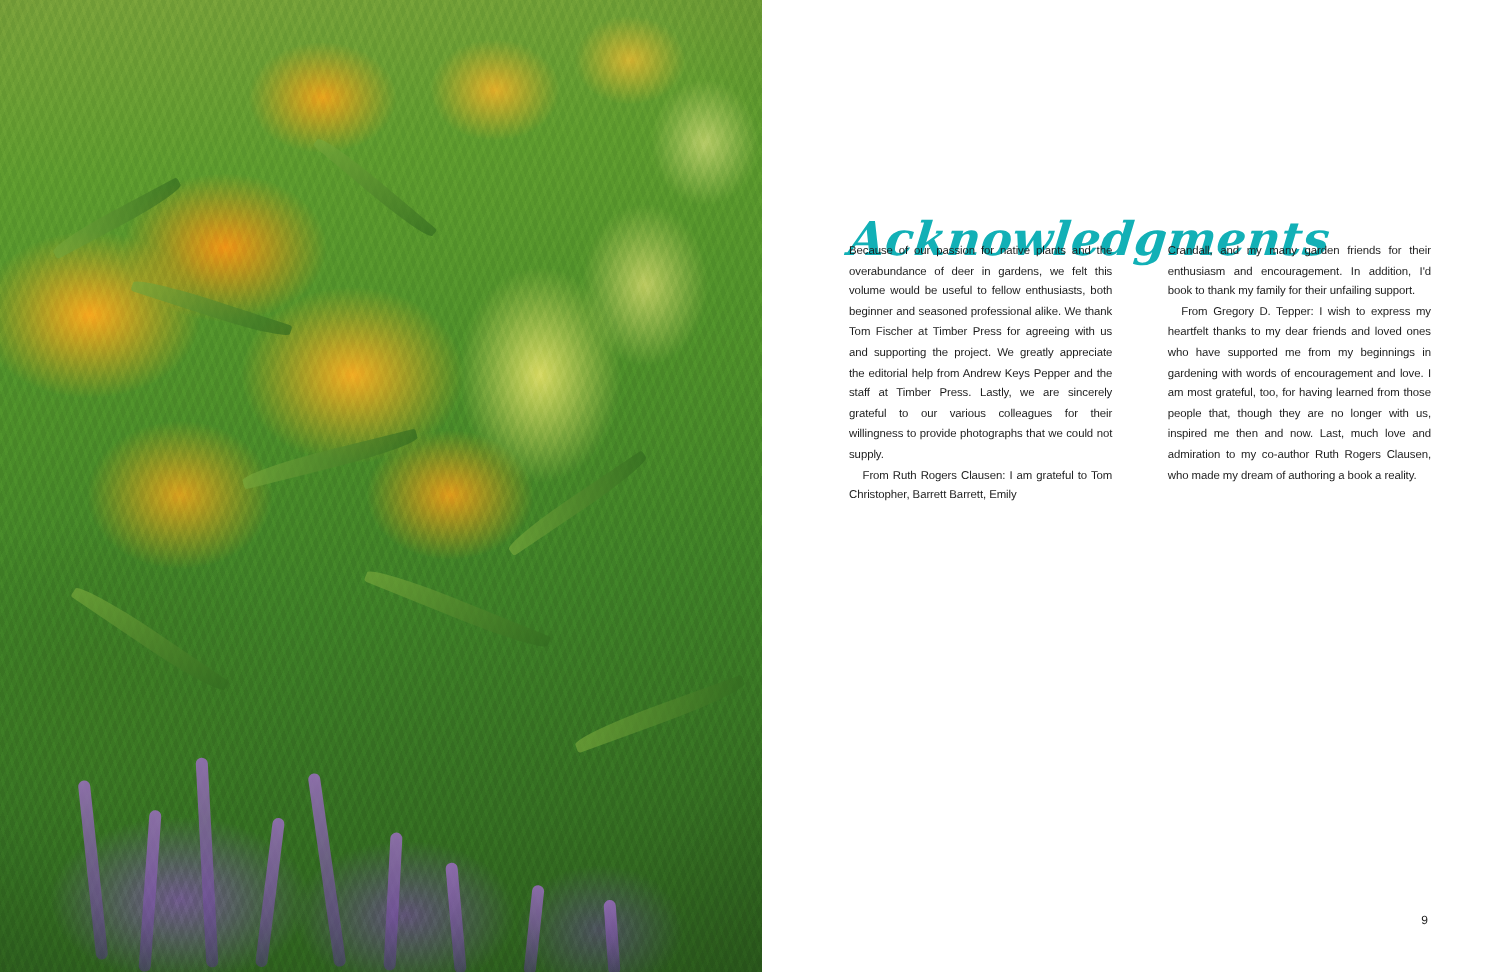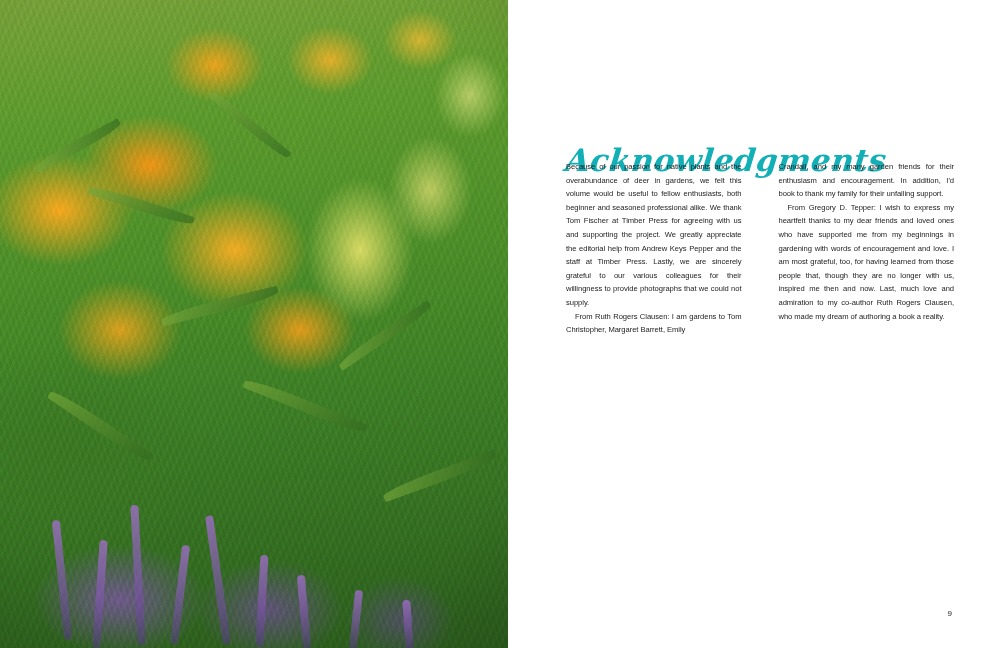--- a/index.html
+++ b/index.html
@@ -170,21 +170,21 @@
   </div>
 
   <div class="gutter-shadow"></div>
 
   <div class="text-page">
     <h1 class="chapter-title">Acknowledgments</h1>
 
     <div class="columns">
       <div class="col">
         <p>Because of our passion for native plants and the overabundance of deer in gardens, we felt this volume would be useful to fellow enthusiasts, both beginner and seasoned professional alike. We thank Tom Fischer at Timber Press for agreeing with us and supporting the project. We greatly appreciate the editorial help from Andrew Keys Pepper and the staff at Timber Press. Lastly, we are sincerely grateful to our various colleagues for their willingness to provide photographs that we could not supply.</p>
-        <p>From Ruth Rogers Clausen: I am gardens to Tom Christopher, Margaret Barrett, Emily</p>
+        <p>From Ruth Rogers Clausen: I am grateful to Tom Christopher, Barrett Barrett, Emily</p>
       </div>
       <div class="col">
         <p>Crandall, and my many garden friends for their enthusiasm and encouragement. In addition, I'd book to thank my family for their unfailing support.</p>
         <p>From Gregory D. Tepper: I wish to express my heartfelt thanks to my dear friends and loved ones who have supported me from my beginnings in gardening with words of encouragement and love. I am most grateful, too, for having learned from those people that, though they are no longer with us, inspired me then and now. Last, much love and admiration to my co-author Ruth Rogers Clausen, who made my dream of authoring a book a reality.</p>
       </div>
     </div>
 
     <div class="page-number">9</div>
   </div>
 

